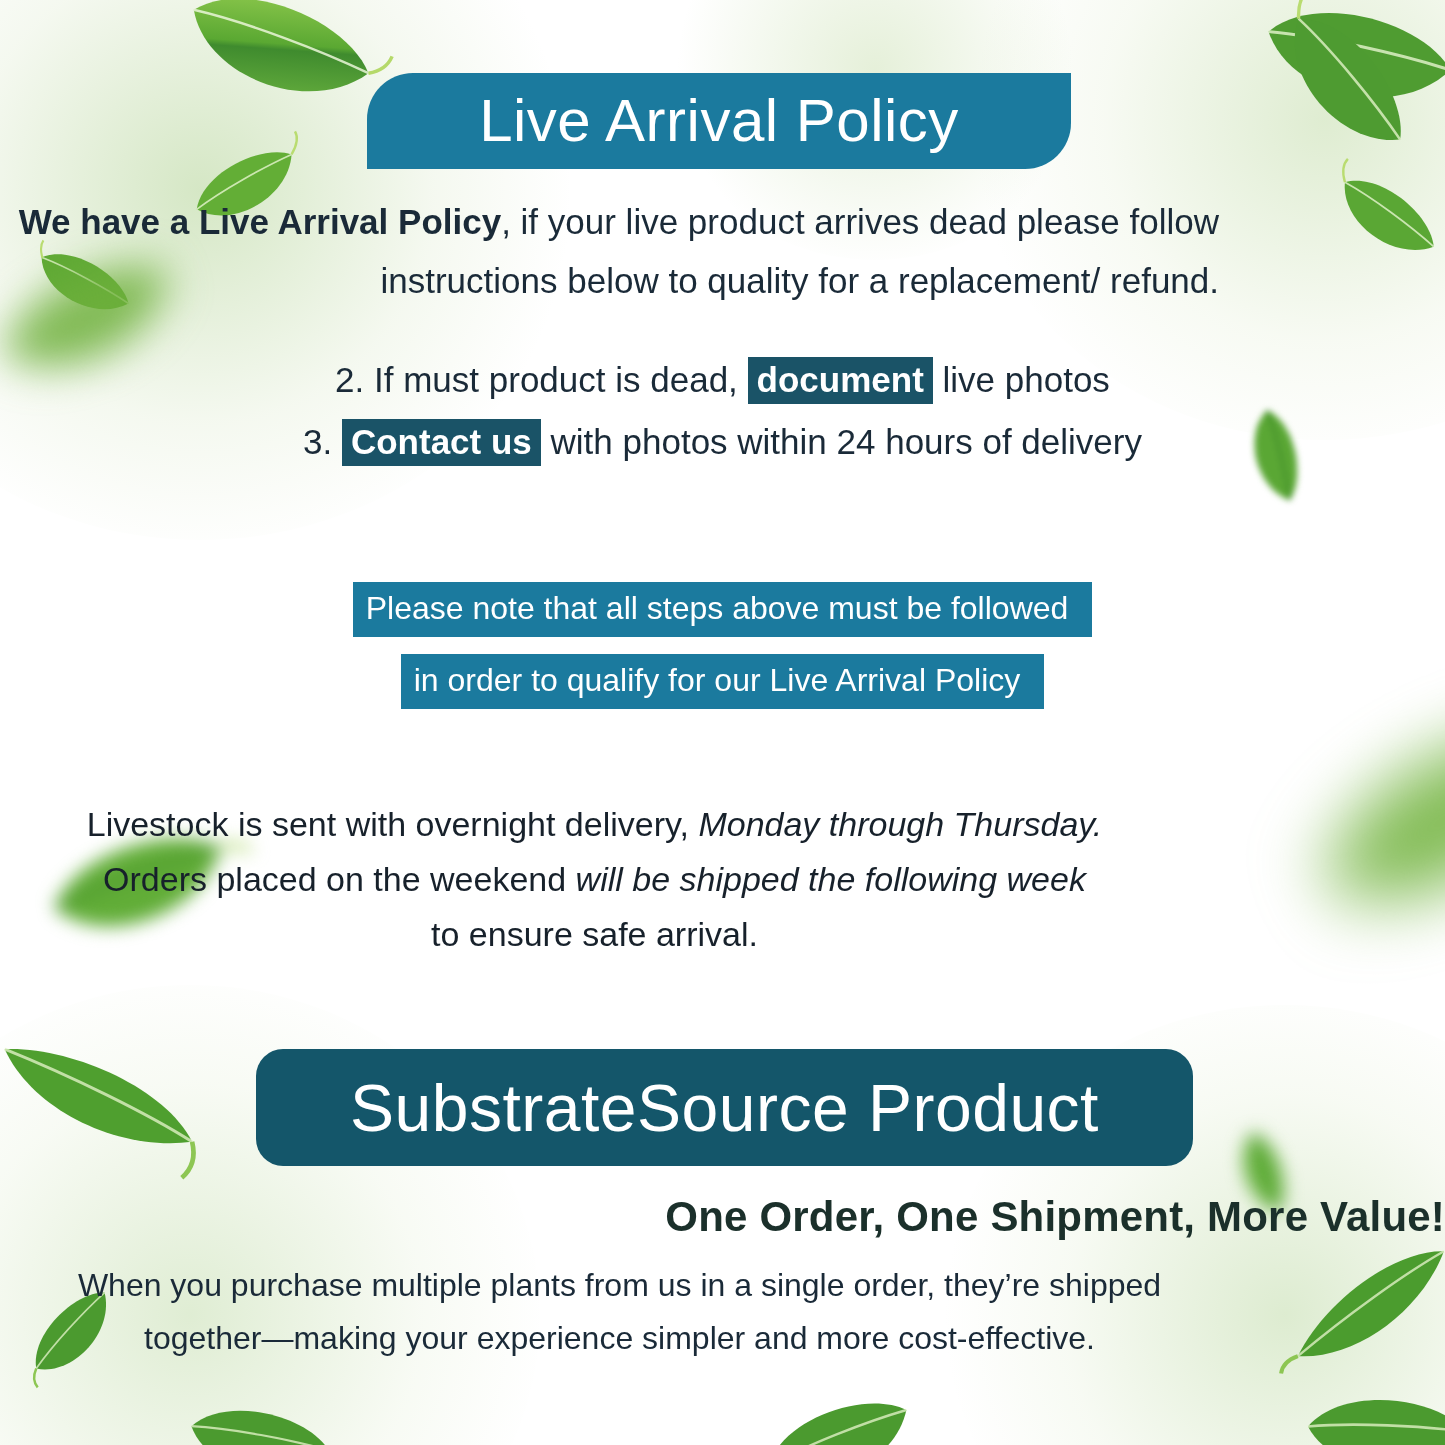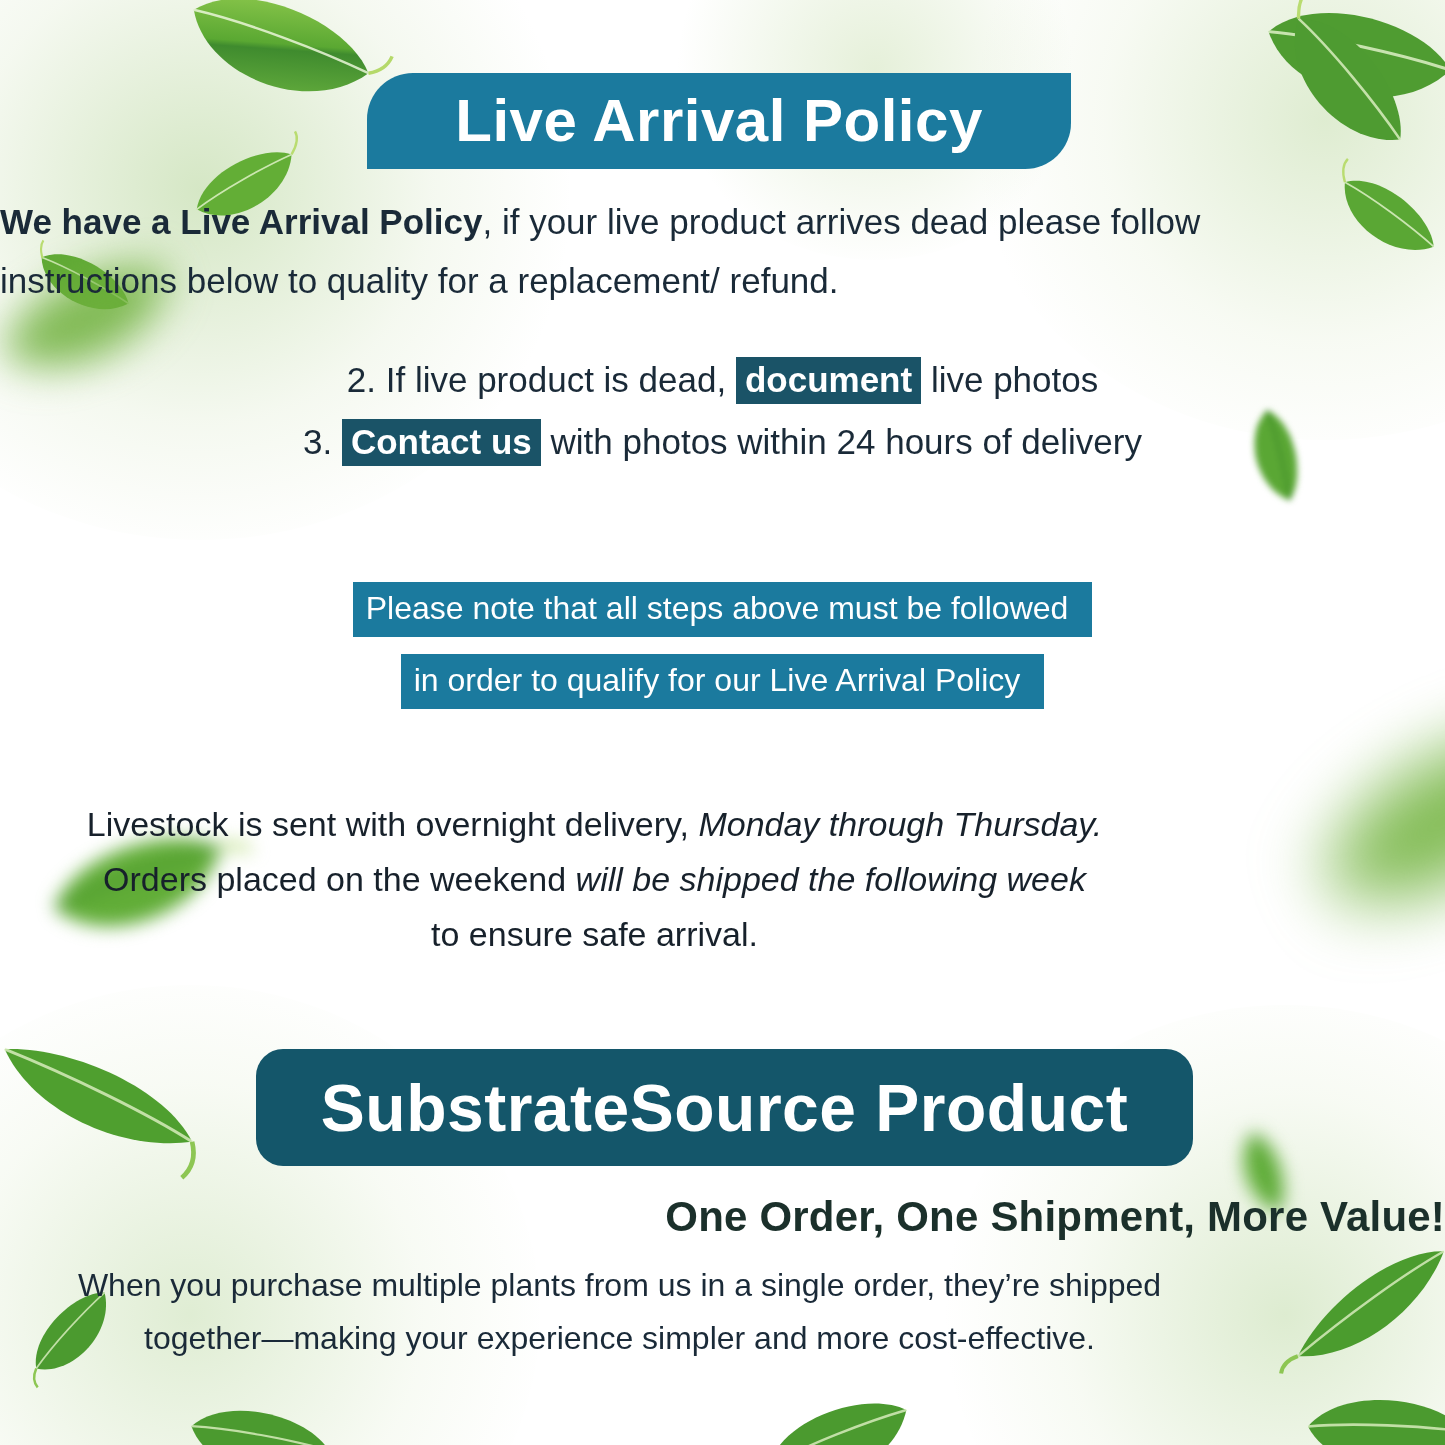--- a/index.html
+++ b/index.html
@@ -52,21 +52,21 @@
   .banner {
     position: absolute;
     display: flex;
     align-items: center;
     justify-content: center;
     border-radius: 46px 0 46px 0;
     box-sizing: border-box;
   }
   .banner-title {
     color: #ffffff;
-    font-weight: bold;
+    font-weight: normal;
     letter-spacing: 0.5px;
     white-space: nowrap;
     line-height: 1;
   }
 
   #banner-live {
     left: 367px; top: 73px; width: 704px; height: 96px;
     background: #1b7a9e;
   }
   #banner-live .banner-title { font-size: 60px; }
@@ -74,21 +74,21 @@
   #banner-substrate {
     left: 256px; top: 1049px; width: 937px; height: 117px;
     background: #14566a;
     border-radius: 27px;
   }
   #banner-substrate .banner-title { font-size: 66px; }
 
   .intro {
     position: absolute;
     left: 0; top: 192px; width: 1219px;
-    text-align: left;
+    text-align: right;
     color: #1a2a38;
     font-size: 35px;
     line-height: 59px;
   }
   .intro .bold { font-weight: bold; }
 
   .steps {
     position: absolute;
     left: 0; top: 349px; width: 1445px;
     text-align: center;
@@ -301,21 +301,21 @@
     </div>
 
     <div class="intro">
       <div><span class="bold">We have a Live Arrival Policy</span><span>, if your live product arrives dead please follow</span></div>
       <div>instructions below to quality for a replacement/ refund.</div>
     </div>
 
     <div class="steps">
       <div class="step">
         <span>2.</span>
-        <span>If live product is dead,</span>
+        <span>If must product is dead,</span>
         <span class="hl">document</span>
         <span>live photos</span>
       </div>
       <div class="step">
         <span>3.</span>
         <span class="hl">Contact us</span>
         <span>with photos within 24 hours of delivery</span>
       </div>
     </div>
 

